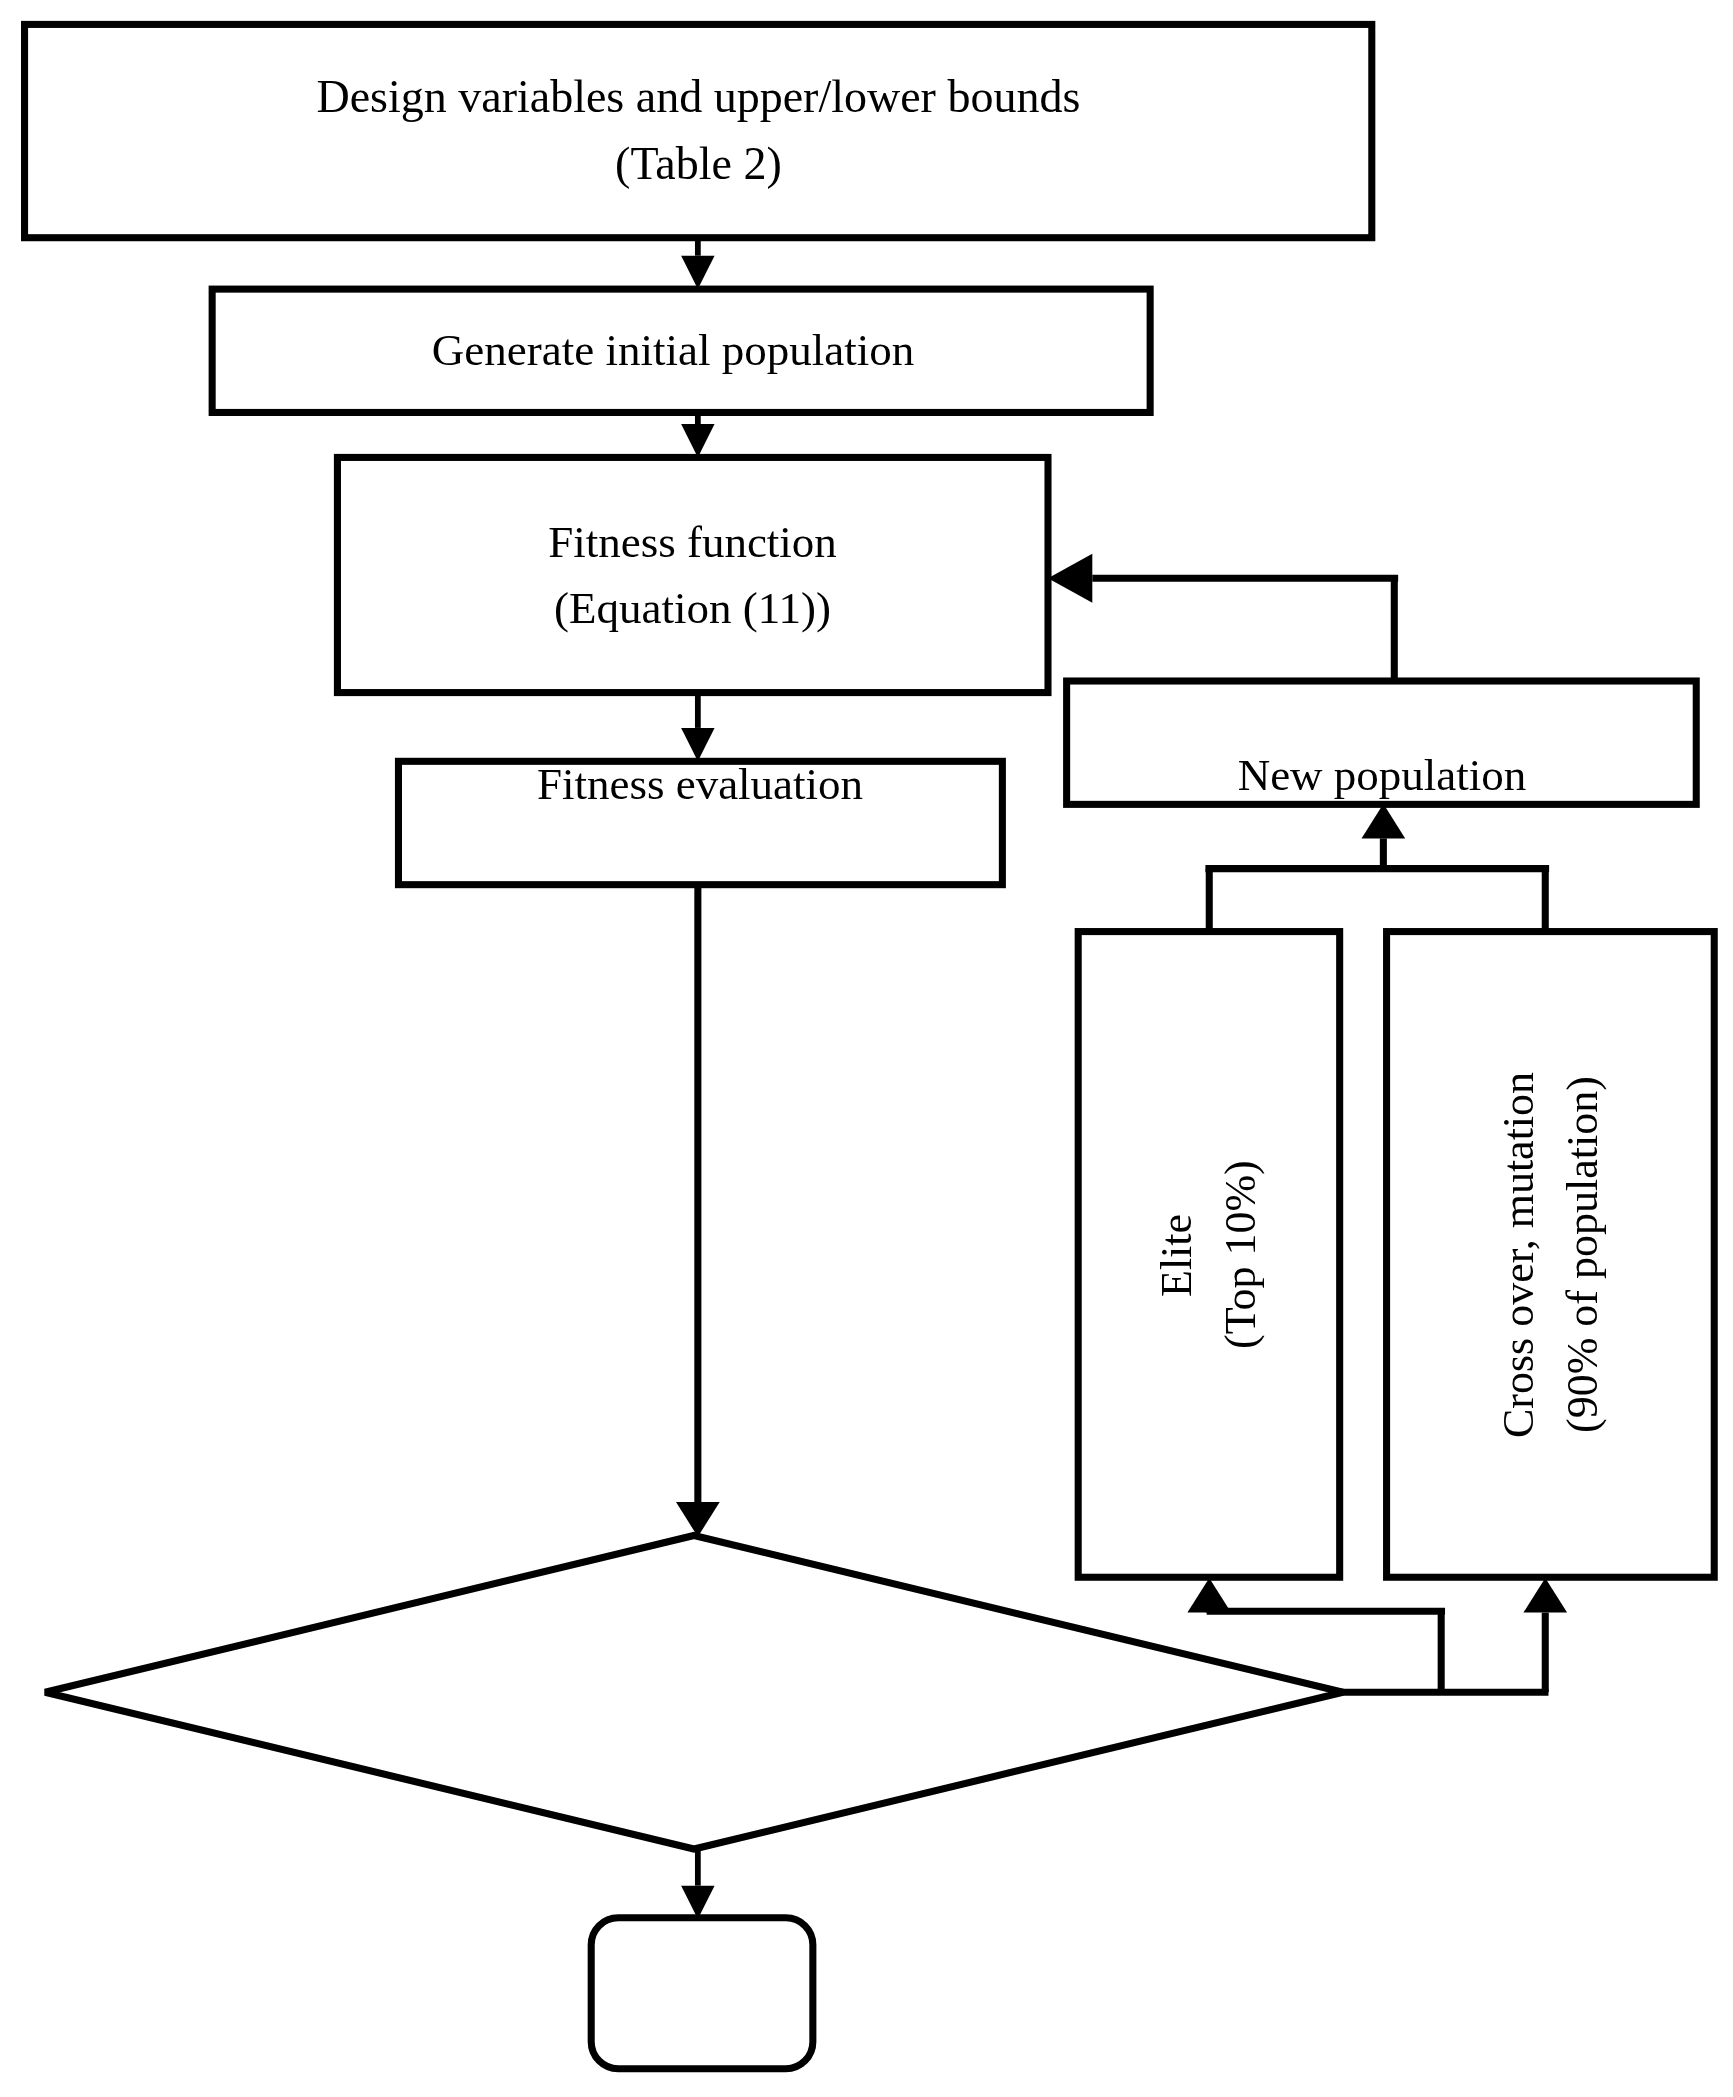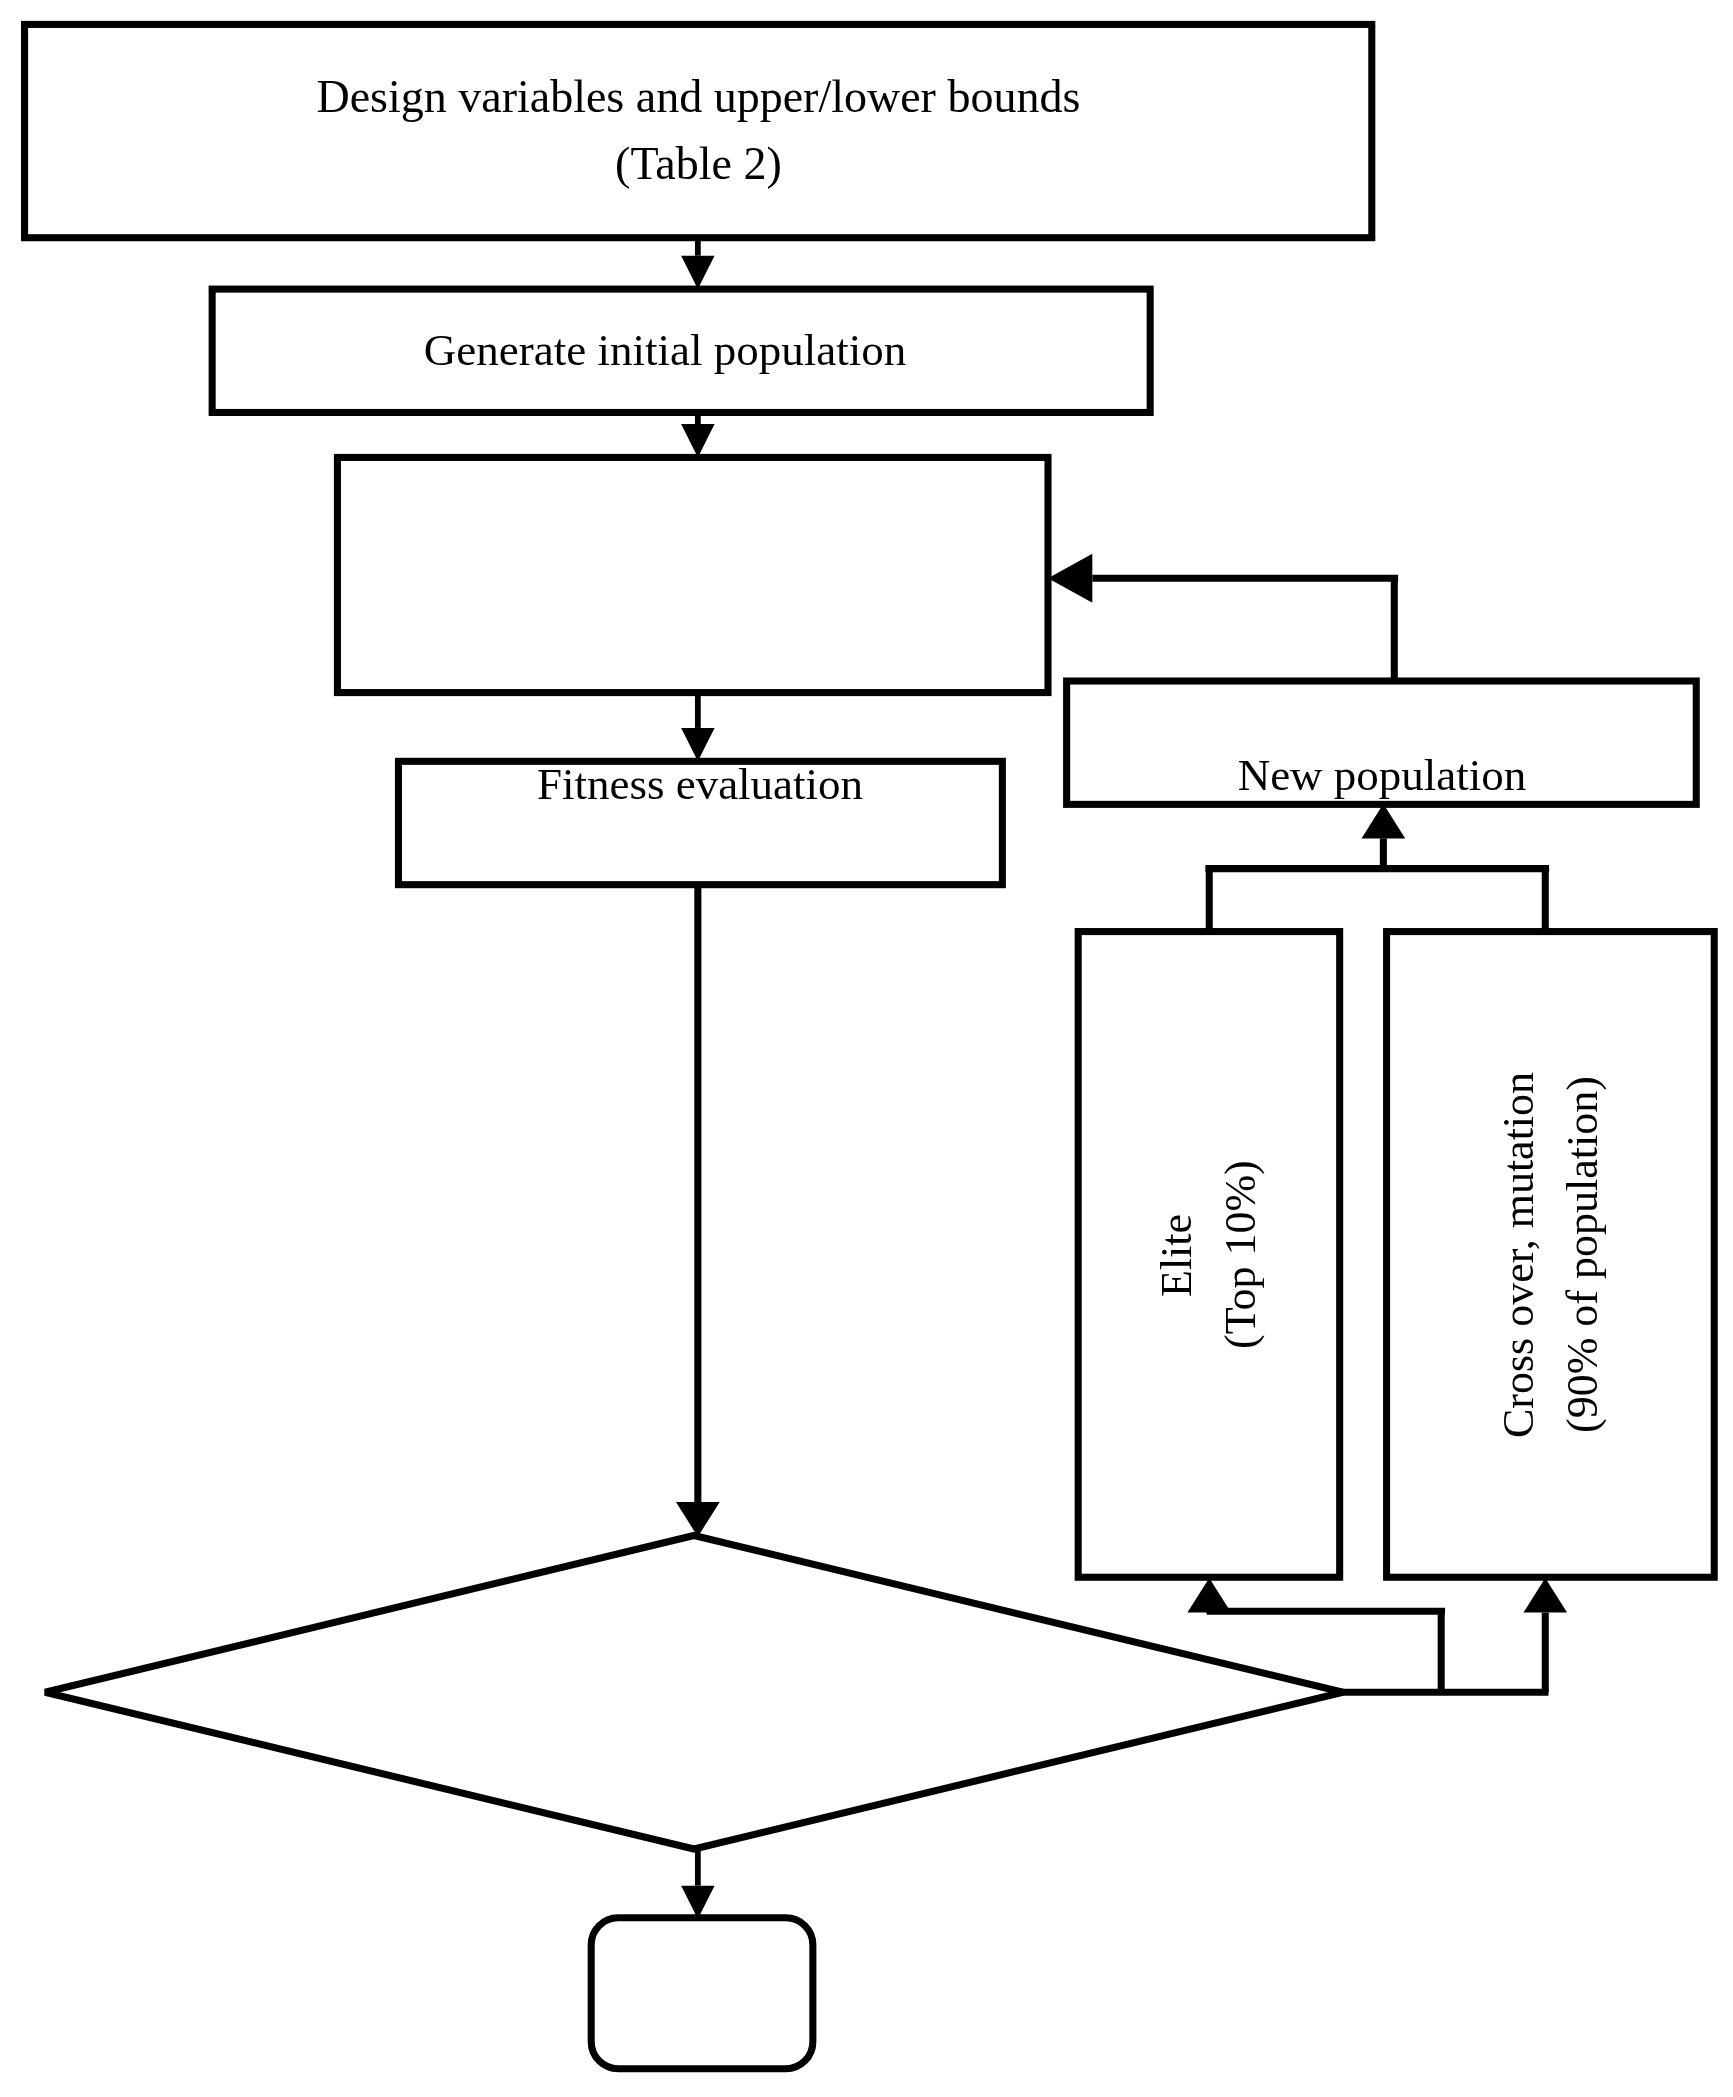--- a/index.html
+++ b/index.html
@@ -133,22 +133,24 @@
     <g>
       <line x1="2170" y1="1060" x2="2170" y2="900" stroke="#000000" stroke-width="11"></line>
       <line x1="2176" y1="900" x2="1700" y2="900" stroke="#000000" stroke-width="11"></line>
       <polygon points="1700,862 1700,938 1631,900" fill="#000000"></polygon>
     </g>
   </svg>
 
   <div class="node-label lbl-xl" style="left:24.4px; top:24.4px; width:1348px; height:213px;">Design variables and upper/lower bounds
 (Table 2)</div>
 
-  <div class="node-label lbl-lg" style="left:196px; top:289px; width:938px; height:123px;">Generate initial population</div>
+  <div class="node-label lbl-lg" style="left:204px; top:289px; width:938px; height:123px;">Generate initial population</div>
 
+  <div class="node-label lbl-lg" style="left:337px; top:458px; width:711px; height:235px;">Fitness function
+(Equation (11))</div>
 
   <div class="node-label lbl-lg" style="left:398px; top:723px; width:604px; height:123px;">Fitness evaluation</div>
 
   <div class="node-label lbl-lg" style="left:1067px; top:714px; width:630px; height:123px;">New population</div>
 
   <div class="vert-label" style="left:1078px; top:932px; width:262px; height:646px;">Elite
 (Top 10%)</div>
 
   <div class="vert-label" style="left:1387px; top:932px; width:328px; height:646px;">Cross over, mutation
 (90% of population)</div>

